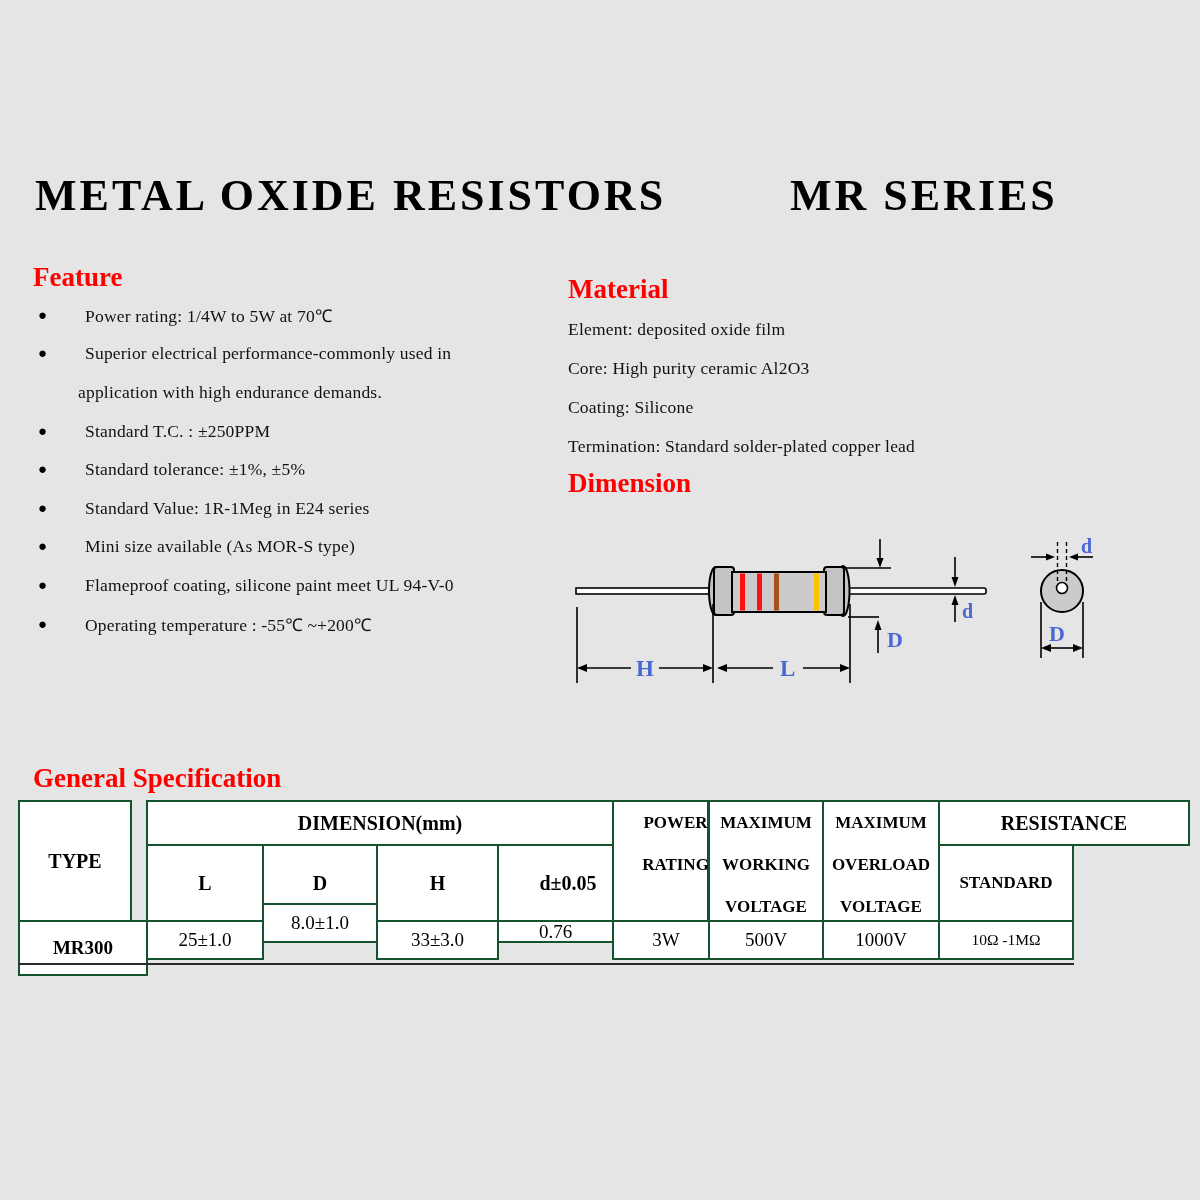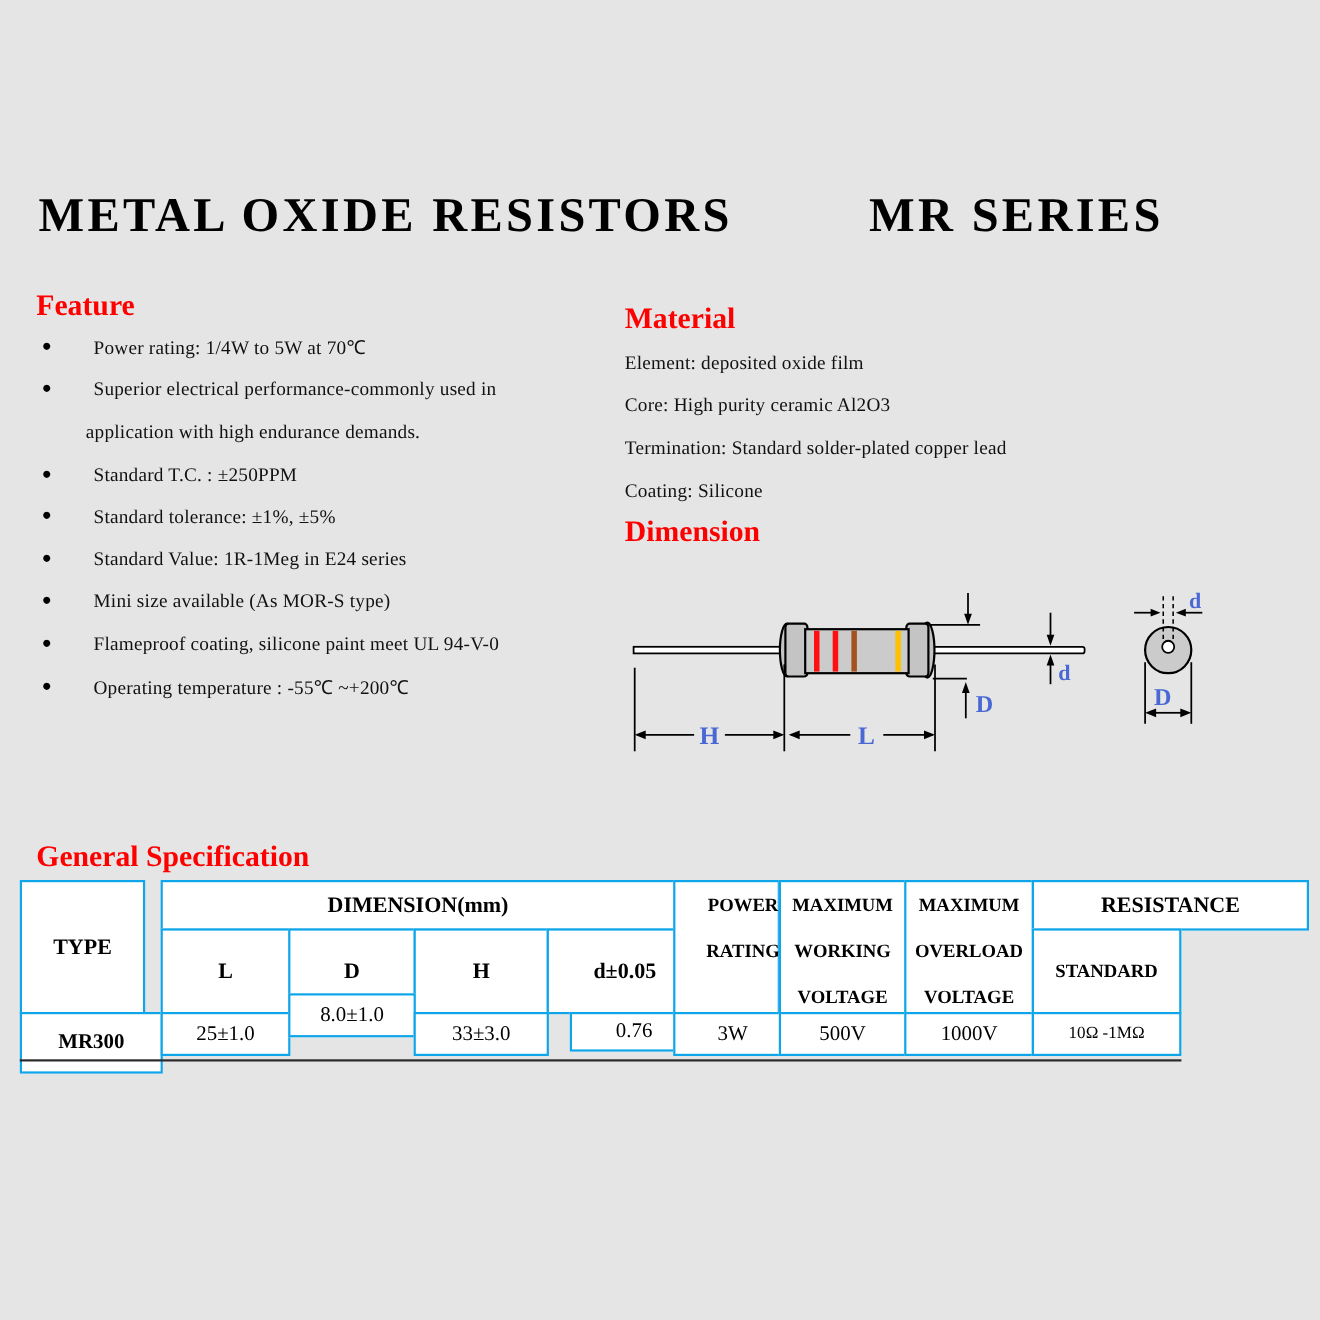--- a/index.html
+++ b/index.html
@@ -10,21 +10,21 @@
   .abs { position:absolute; }
   .doc-title { font-weight:bold; font-size:44px; letter-spacing:3px; color:#000; white-space:nowrap; }
   .sec-head { font-weight:bold; font-size:27px; color:#ff0000; white-space:nowrap; }
   .feat-line { display:flex; align-items:center; height:38.6px; font-size:17.5px; letter-spacing:0.2px; white-space:nowrap; }
   .feat-line .bullet { width:52px; flex:0 0 52px; font-size:15px; color:#000; padding-left:5px; box-sizing:border-box; }
   .feat-line.cont { padding-left:45px; }
   .mat-line { height:39px; line-height:39px; font-size:17.5px; letter-spacing:0.2px; white-space:nowrap; }
   
   .spec-table { position:absolute; left:18px; top:800px; width:1174px; height:168px; }
   .cell {
-    position:absolute; box-sizing:border-box; border:2px solid #0ea5e9; background:#fff;
+    position:absolute; box-sizing:border-box; border:2px solid #14532d; background:#fff;
     display:flex; align-items:center; justify-content:center; text-align:center;
     font-weight:bold; font-size:20px; color:#000; white-space:nowrap;
   }
   .cell.small { font-size:17px; }
   .cell.col { flex-direction:column; justify-content:flex-start; }
   .cell.col span { display:block; line-height:42px; }
   .cell.data { font-weight:normal; font-size:19px; }
   .cell.data.bold { font-weight:bold; }
   .cell.data.res { font-size:15.5px; }
   .next-row-line { position:absolute; background:#2a2a2a; }
@@ -73,22 +73,22 @@
     <div class="feat-line">
       <span class="bullet">●</span>
       <span>Operating temperature : -55℃ ~+200℃</span>
     </div>
   </div>
 
   <div class="abs sec-head" style="left:568px; top:274px;">Material</div>
   <div class="abs" style="left:568px; top:310px; width:480px;">
     <div class="mat-line">Element: deposited oxide film</div>
     <div class="mat-line">Core: High purity ceramic Al2O3</div>
+    <div class="mat-line">Coating: Silicone</div>
     <div class="mat-line">Termination: Standard solder-plated copper lead</div>
-    <div class="mat-line">Coating: Silicone</div>
   </div>
 
   <div class="abs sec-head" style="left:568px; top:468px;">Dimension</div>
 
   <svg class="abs" style="left:560px; top:530px;" width="640" height="160" viewBox="0 0 640 160">
 
     <rect x="16" y="58" width="139" height="6" fill="#ffffff" stroke="#000" stroke-width="1.6"></rect>
     <rect x="288" y="58" width="138" height="6" rx="2" fill="#ffffff" stroke="#000" stroke-width="1.6"></rect>
 
     <ellipse cx="155.5" cy="61" rx="6.5" ry="24" stroke="#000" stroke-width="2" fill="#c4c4c4"></ellipse>
@@ -195,21 +195,21 @@
       <span>OVERLOAD</span>
       <span>VOLTAGE</span>
     </div>
     <div class="cell" style="left:920px; top:0; width:252px; height:46px;">RESISTANCE</div>
     <div class="cell small" style="left:920px; top:44px; width:136px; height:78px;">STANDARD</div>
 
     <div class="cell data bold" style="left:0; top:120px; width:130px; height:56px;">MR300</div>
     <div class="cell data" style="left:128px; top:120px; width:118px; height:40px;">25±1.0</div>
     <div class="cell data" style="left:244px; top:103px; width:116px; height:40px;">8.0±1.0</div>
     <div class="cell data" style="left:358px; top:120px; width:123px; height:40px;">33±3.0</div>
-    <div class="cell data" style="left:500px; top:120px; width:117px; height:36px;">0.76</div>
+    <div class="cell data" style="left:479px; top:120px; width:117px; height:23px;">0.76</div>
     <div class="cell data" style="left:594px; top:120px; width:108px; height:40px;">3W</div>
     <div class="cell data" style="left:690px; top:120px; width:116px; height:40px;">500V</div>
     <div class="cell data" style="left:804px; top:120px; width:118px; height:40px;">1000V</div>
     <div class="cell data res" style="left:920px; top:120px; width:136px; height:40px;">10Ω -1MΩ</div>
 
     <div class="next-row-line" style="left:0; top:163px; width:1056px; height:2px;"></div>
   </div>
 
 </div>
 

